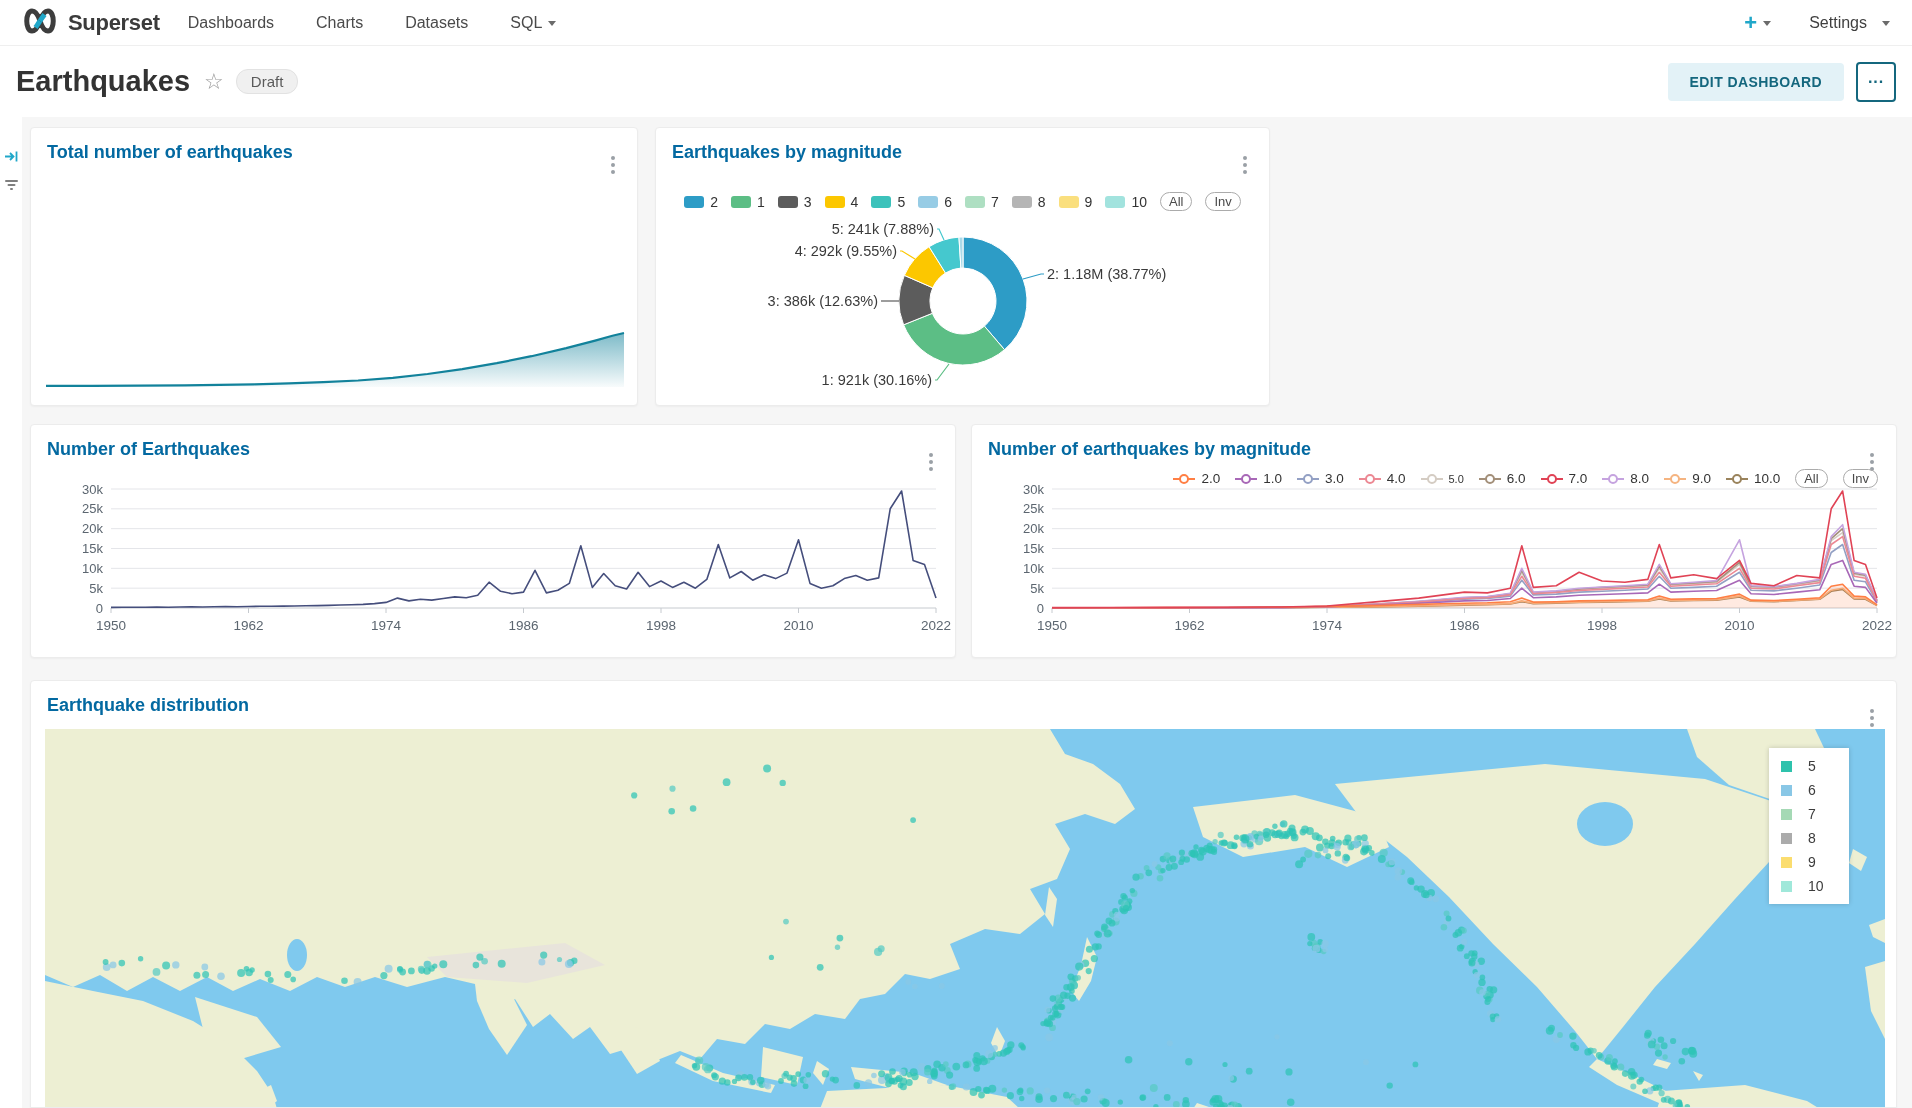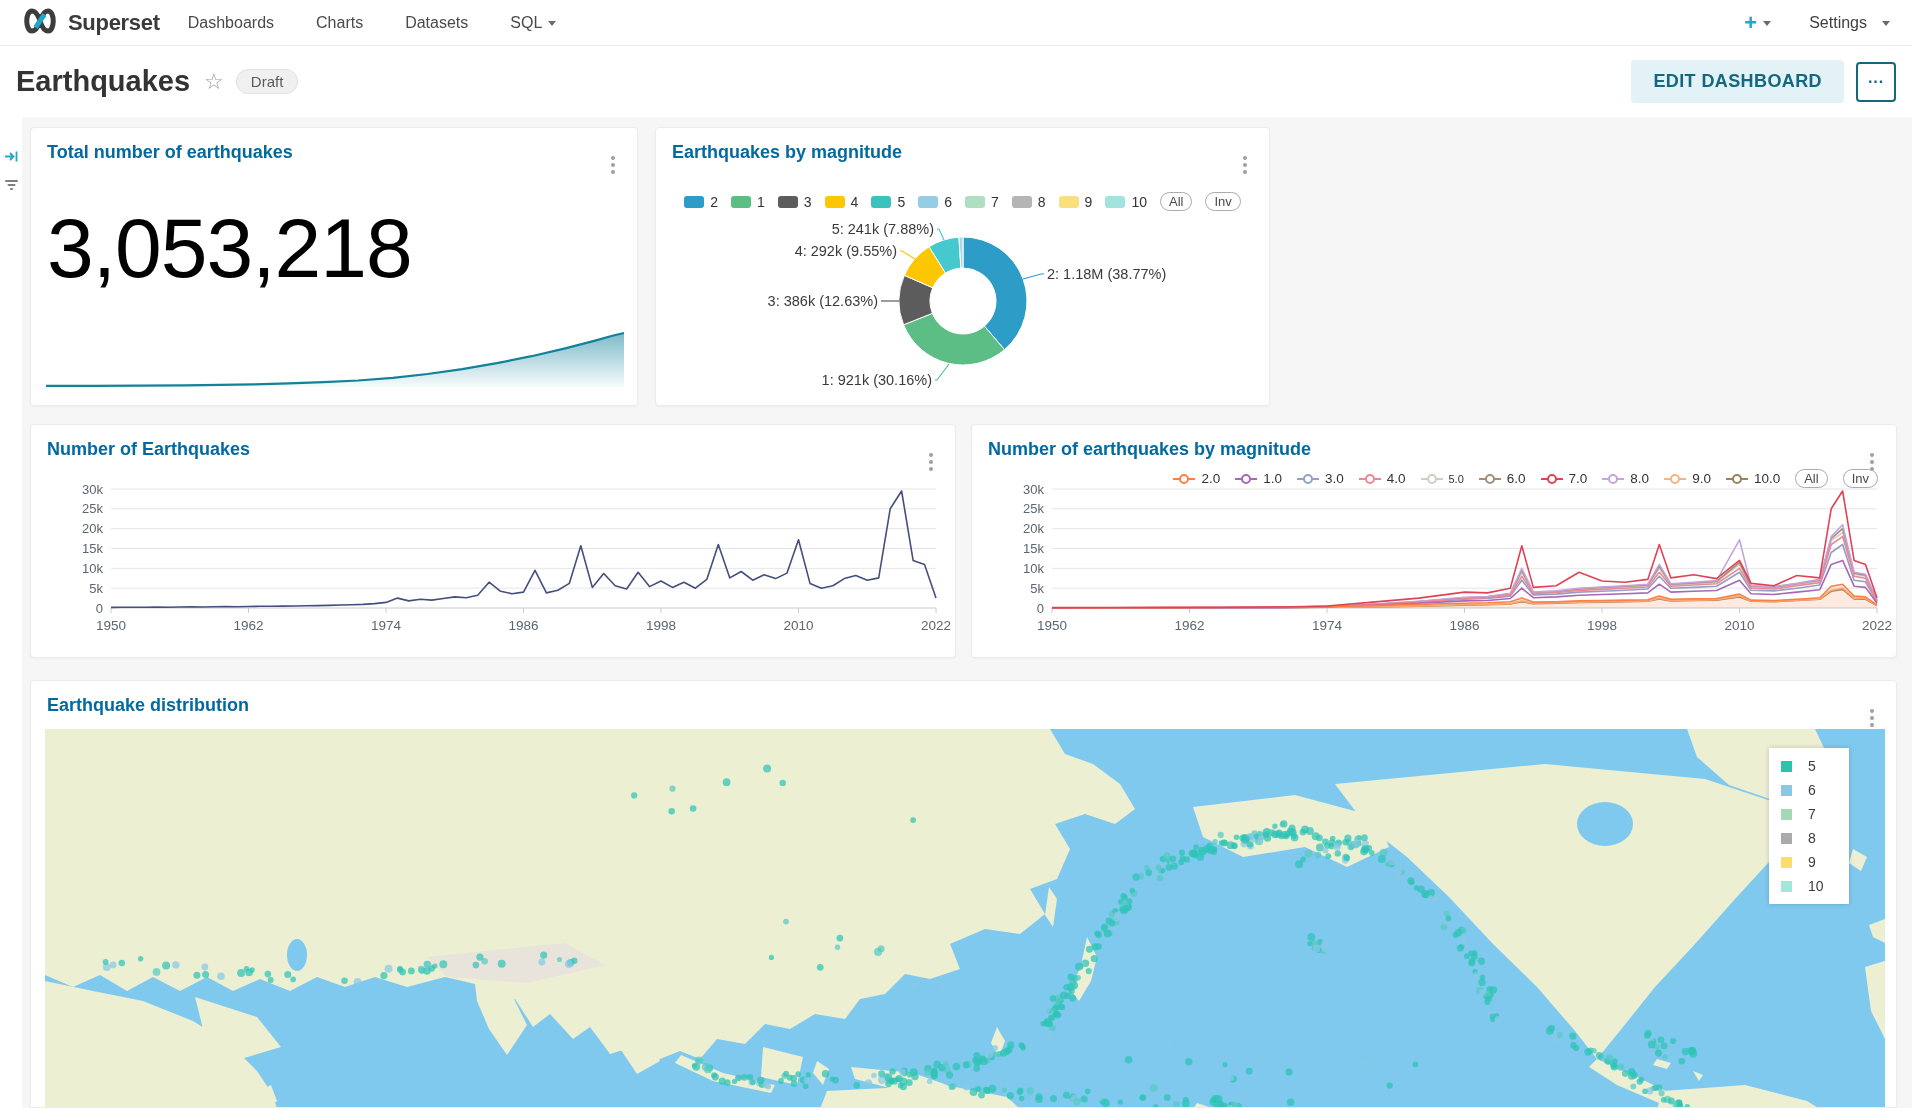--- a/index.html
+++ b/index.html
@@ -19,21 +19,21 @@
   .plus-btn { color:#20A7C9; font-size:22px; font-weight:700; display:flex; align-items:center; gap:6px; cursor:pointer;}
   .settings-btn { font-size:16px; color:#3f3f3f; display:flex; align-items:center; gap:15px; cursor:pointer;}
 
   
   .dash-header { position:relative; height:71px; background:#fff; display:flex; align-items:center; padding:0 16px;}
   .page-title { font-size:29px; font-weight:700; color:#333; }
   .star { font-size:22px; color:#9a9a9a; margin-left:14px; cursor:pointer;}
   .draft-badge { margin-left:12px; background:#f0f0f0; border:1px solid #e2e2e2; color:#5a5a5a;
     border-radius:12px; padding:3px 14px; font-size:15px; }
   .header-right { margin-left:auto; display:flex; align-items:center; gap:12px; }
-  .edit-btn { background:#E3F2F7; color:#14677E; font-weight:700; font-size:18px; letter-spacing:0.4px;
+  .edit-btn { background:#E3F2F7; color:#14677E; font-weight:700; font-size:14px; letter-spacing:0.4px;
     border:none; border-radius:4px; padding:11px 22px; cursor:pointer; }
   .more-btn { width:40px; height:40px; background:#fff; border:2px solid #14677E; color:#14677E;
     border-radius:4px; font-size:16px; font-weight:700; line-height:20px; cursor:pointer; }
 
   
   .dash { position:absolute; top:117px; left:0; right:0; bottom:0; background:#f6f6f6; }
   .filter-rail { position:absolute; left:0; top:0; bottom:0; width:22px; background:#fff; }
   .rail-icon { position:absolute; left:4px; width:15px; height:15px; cursor:pointer; }
 
   .card { position:absolute; background:#fff; border:1px solid #ececec; border-radius:4px;
@@ -127,21 +127,20 @@
     </span>
   </div>
 
   <div class="card" style="left:30px; top:10px; width:608px; height:279px;">
     <span class="card-title">Total number of earthquakes</span>
     <span class="kebab">
         <i></i>
         <i></i>
         <i></i>
       </span>
-    <div class="big-number">3,053,218</div>
     <svg id="spark" width="608" height="70" style="position:absolute; left:0; bottom:10px;">
         <defs>
           <linearGradient id="sparkfill" x1="0" y1="0" x2="0" y2="1">
             <stop offset="0%" stop-color="#12829B" stop-opacity="0.55"></stop>
             <stop offset="100%" stop-color="#12829B" stop-opacity="0.03"></stop>
           </linearGradient>
         </defs>
         <path d="M15.0,60.9 L61.2,60.8 L107.5,60.6 L153.7,60.3 L188.4,59.8 L223.1,59.3 L257.8,58.4 L292.4,57.1 L327.1,55.5 L361.8,52.8 L396.5,49.0 L431.2,44.2 L465.8,38.2 L500.5,31.2 L535.2,23.1 L564.1,15.6 L581.4,10.7 L593.0,8.0 L593,62 L15,62 Z" fill="url(#sparkfill)" stroke="none"></path>
         <path d="M15.0,60.9 L61.2,60.8 L107.5,60.6 L153.7,60.3 L188.4,59.8 L223.1,59.3 L257.8,58.4 L292.4,57.1 L327.1,55.5 L361.8,52.8 L396.5,49.0 L431.2,44.2 L465.8,38.2 L500.5,31.2 L535.2,23.1 L564.1,15.6 L581.4,10.7 L593.0,8.0" fill="none" stroke="#12829B" stroke-width="2.2"></path>
       </svg>

